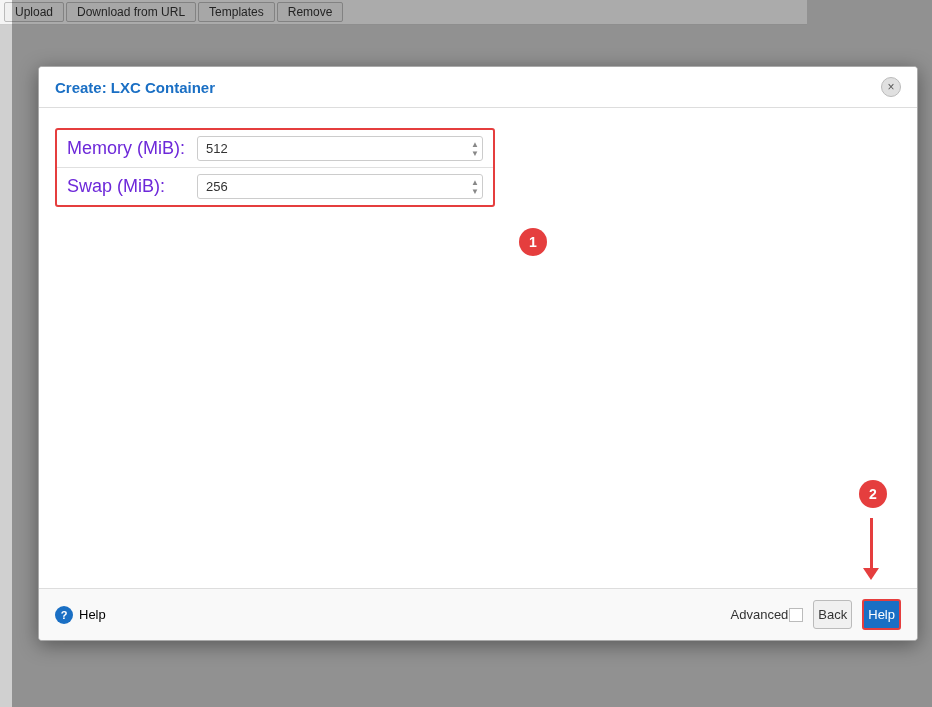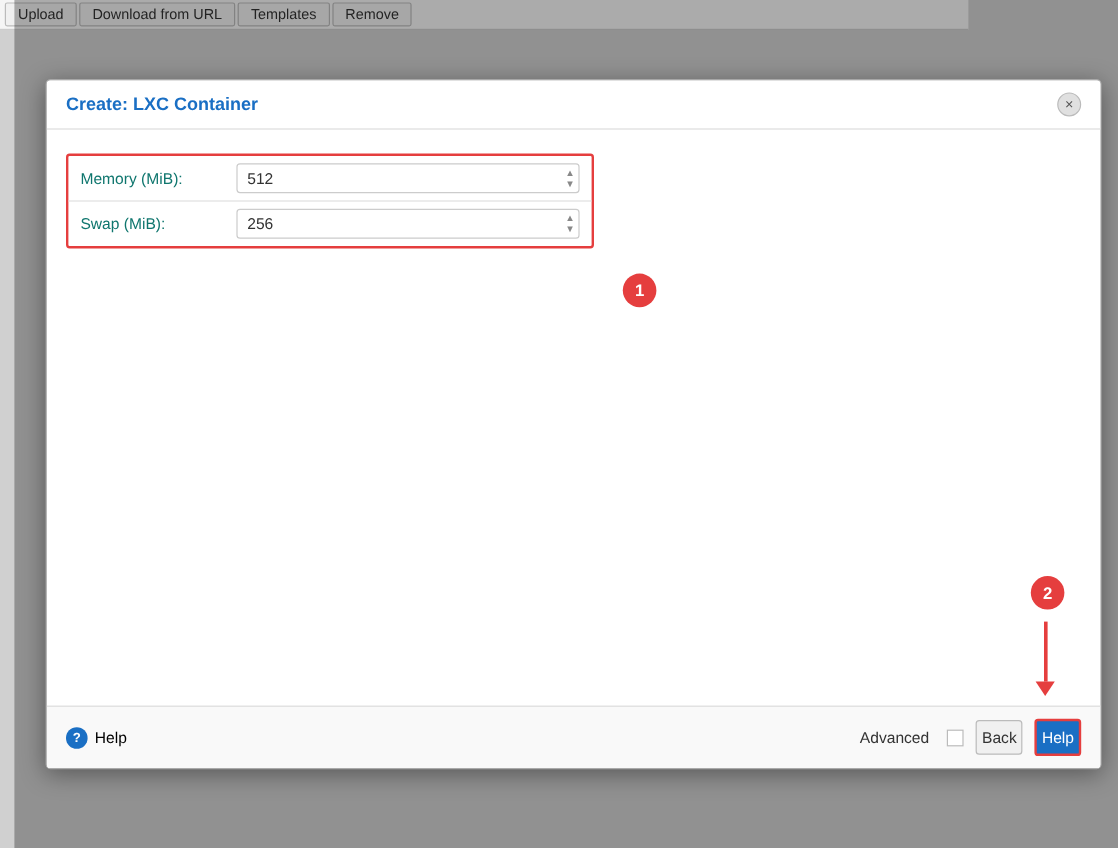--- a/index.html
+++ b/index.html
@@ -131,22 +131,22 @@
       display: flex;
       align-items: center;
       padding: 6px 10px;
       border-bottom: 1px solid #e0e0e0;
     }
     .form-row:last-child {
       border-bottom: none;
     }
     .form-label {
       width: 130px;
-      color: #0f766e;
-      font-size: 13px;
+      color: #6d28d9;
+      font-size: 18px;
     }
     .form-input-wrap {
       flex: 1;
       position: relative;
     }
     .form-input {
       width: 100%;
       padding: 4px 24px 4px 8px;
       border: 1px solid #ccc;
       border-radius: 3px;
@@ -255,21 +255,21 @@
       cursor: pointer;
     }
     .footer-right {
       display: flex;
       align-items: center;
       gap: 10px;
     }
     .advanced-wrap {
       display: flex;
       align-items: center;
-      gap: 15px;
+      gap: 1px;
       font-size: 13px;
       color: #333;
     }
     .adv-checkbox {
       width: 14px;
       height: 14px;
       border: 1px solid #bbb;
       background: #fff;
       cursor: pointer;
     }

